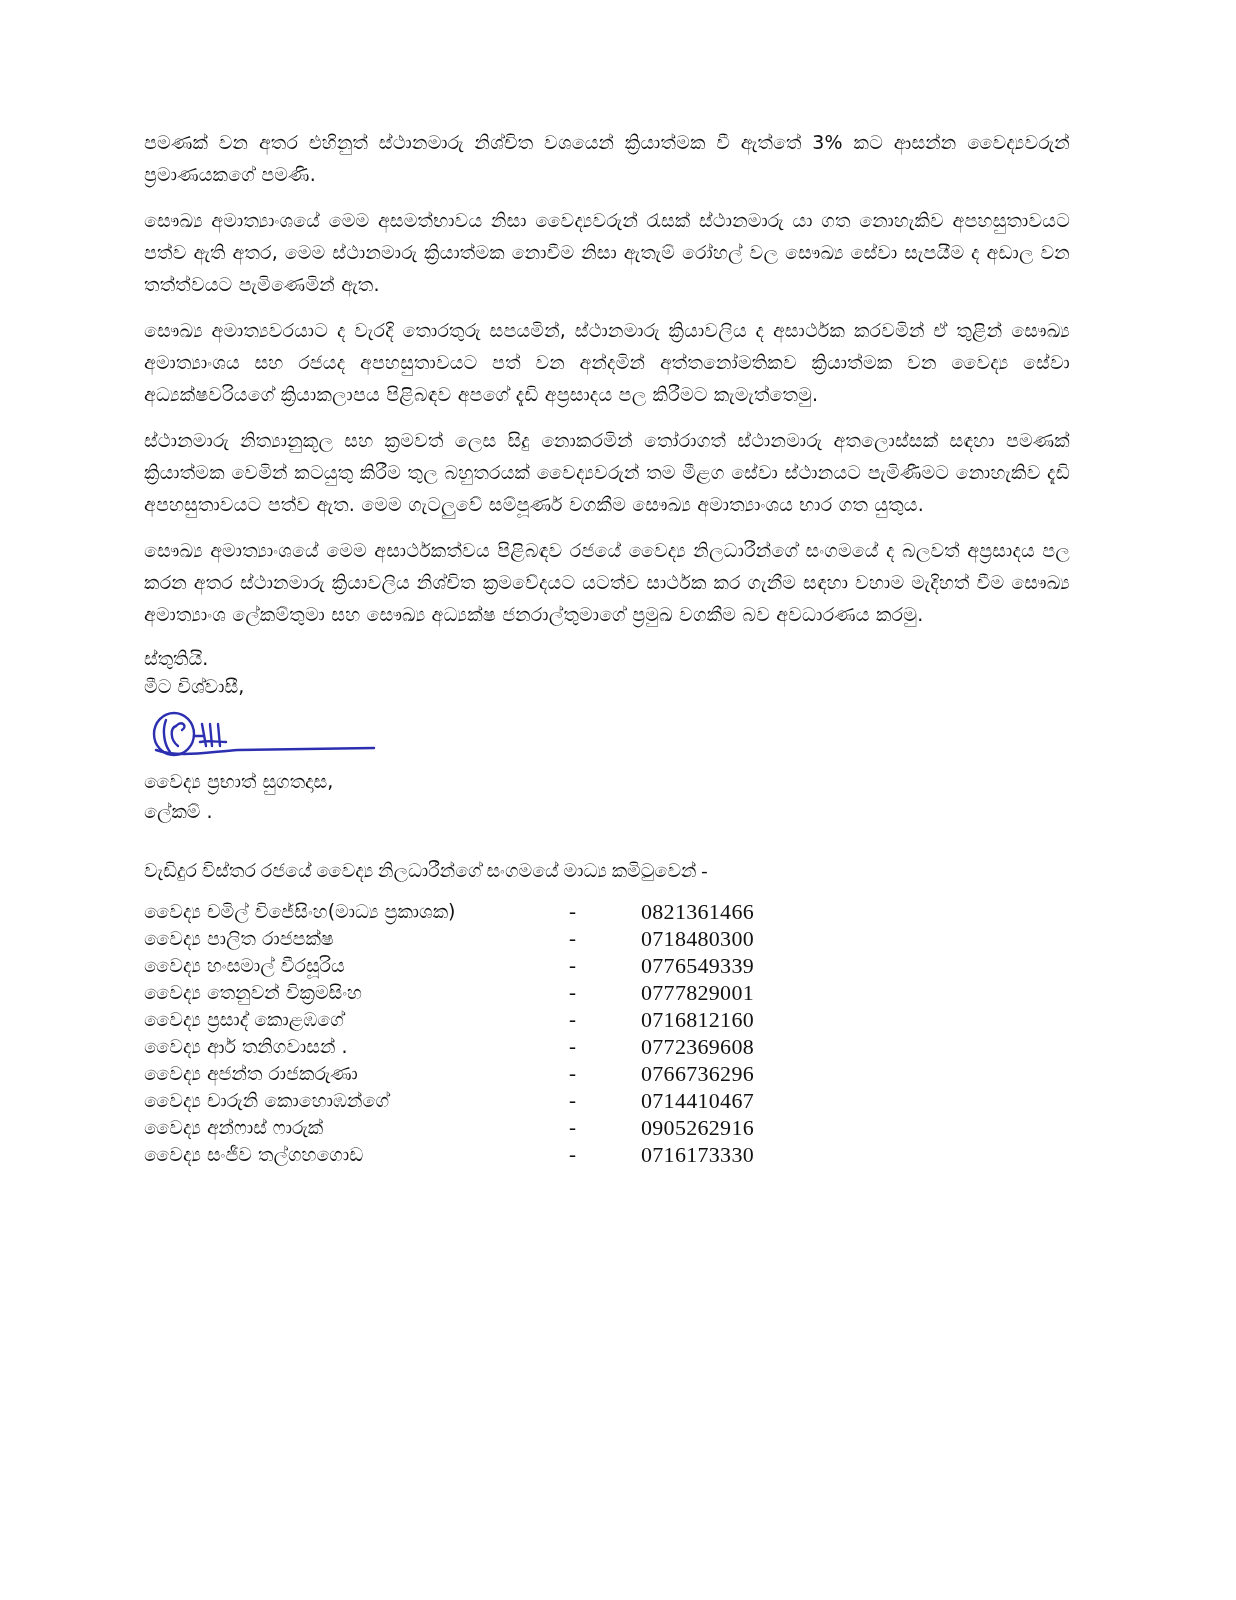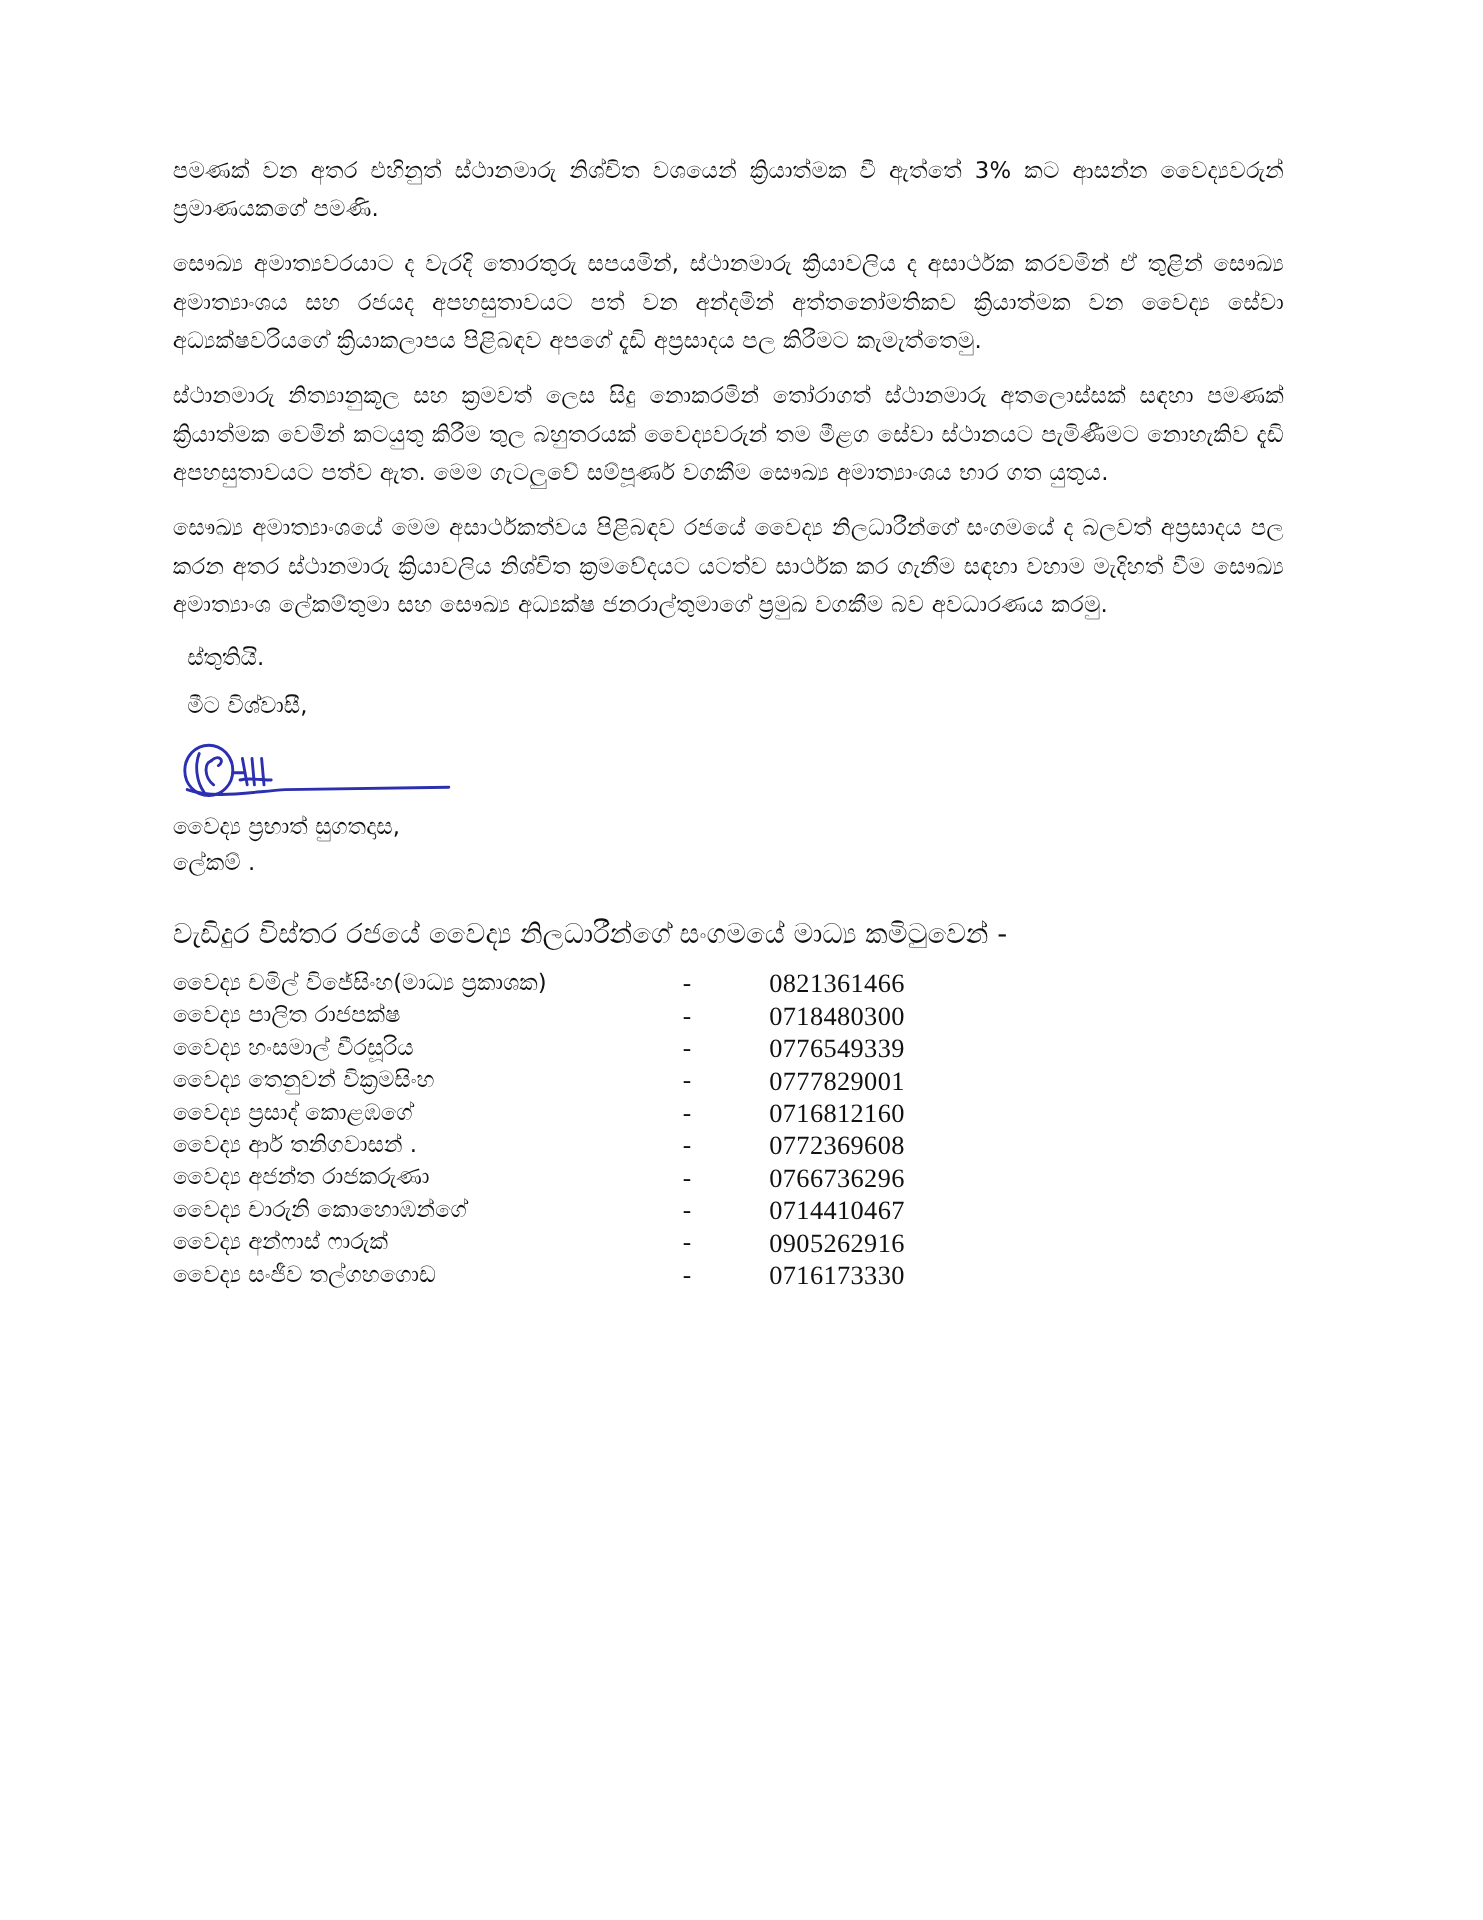--- a/index.html
+++ b/index.html
@@ -26,37 +26,38 @@
       line-height: 32px;
       text-align: justify;
       margin: 0 0 14px 0;
       letter-spacing: 0.2px;
     }
     .closing {
       font-size: 19px;
       line-height: 28px;
       margin-top: 2px;
     }
-    .closing div { margin: 12px; }
+    .closing div { margin: 0; }
     .signature {
       position: relative;
       width: 240px;
       height: 60px;
       margin: 6px 0 0 4px;
     }
     .signature svg { display: block; }
     .signer {
       font-size: 19px;
       line-height: 30px;
     }
     .committee-title {
-      font-size: 23px;
+      font-size: 19px;
       line-height: 30px;
       margin-top: 30px;
       margin-bottom: 12px;
+      font-family: Liberation Serif, serif;
     }
     .contacts {
       width: 640px;
     }
     .contact-row {
       display: flex;
       align-items: center;
       height: 27px;
     }
     .contact-name {
@@ -76,20 +77,21 @@
       line-height: 27px;
       letter-spacing: 0.3px;
     }
   </style>
 </head>
 <body>
 
 <div class="page">
 
   <p class="para">පමණක් වන අතර එහිනුත් ස්ථානමාරු නිශ්චිත වශයෙන් ක්‍රියාත්මක වී ඇත්තේ 3% කට ආසන්න වෛද්‍යවරුන් ප්‍රමාණයකගේ පමණි.</p>
+  <p class="para">සෞඛ්‍ය අමාත්‍යාංශයේ මෙම අසමත්භාවය නිසා වෛද්‍යවරුන් රැසක් ස්ථානමාරු යා ගත නොහැකිව අපහසුතාවයට පත්ව ඇති අතර, මෙම ස්ථානමාරු ක්‍රියාත්මක නොවීම නිසා ඇතැම් රෝහල් වල සෞඛ්‍ය සේවා සැපයීම ද අඩාල වන තත්ත්වයට පැමිණෙමින් ඇත.</p>
   <p class="para">සෞඛ්‍ය අමාත්‍යවරයාට ද වැරදි තොරතුරු සපයමින්, ස්ථානමාරු ක්‍රියාවලිය ද අසාර්ථක කරවමින් ඒ තුළින් සෞඛ්‍ය අමාත්‍යාංශය සහ රජයද අපහසුතාවයට පත් වන අන්දමින් අත්තනෝමතිකව ක්‍රියාත්මක වන වෛද්‍ය සේවා අධ්‍යක්ෂවරියගේ ක්‍රියාකලාපය පිළිබඳව අපගේ දැඩි අප්‍රසාදය පල කිරීමට කැමැත්තෙමු.</p>
   <p class="para">ස්ථානමාරු නිත්‍යානුකූල සහ ක්‍රමවත් ලෙස සිදු නොකරමින් තෝරාගත් ස්ථානමාරු අතලොස්සක් සඳහා පමණක් ක්‍රියාත්මක වෙමින් කටයුතු කිරීම තුල බහුතරයක් වෛද්‍යවරුන් තම මීළග සේවා ස්ථානයට පැමිණීමට නොහැකිව දැඩි අපහසුතාවයට පත්ව ඇත. මෙම ගැටලුවේ සම්පූර්ණ වගකීම සෞඛ්‍ය අමාත්‍යාංශය භාර ගත යුතුය.</p>
   <p class="para">සෞඛ්‍ය අමාත්‍යාංශයේ මෙම අසාර්ථකත්වය පිළිබඳව රජයේ වෛද්‍ය නිලධාරීන්ගේ සංගමයේ ද බලවත් අප්‍රසාදය පල කරන අතර ස්ථානමාරු ක්‍රියාවලිය නිශ්චිත ක්‍රමවේදයට යටත්ව සාර්ථක කර ගැනීම සඳහා වහාම මැදිහත් වීම සෞඛ්‍ය අමාත්‍යාංශ ලේකම්තුමා සහ සෞඛ්‍ය අධ්‍යක්ෂ ජනරාල්තුමාගේ ප්‍රමුඛ වගකීම බව අවධාරණය කරමු.</p>
 
   <div class="closing">
     <div>ස්තුතියි.</div>
     <div>මීට විශ්වාසී,</div>
   </div>
 
   <div class="signature">

